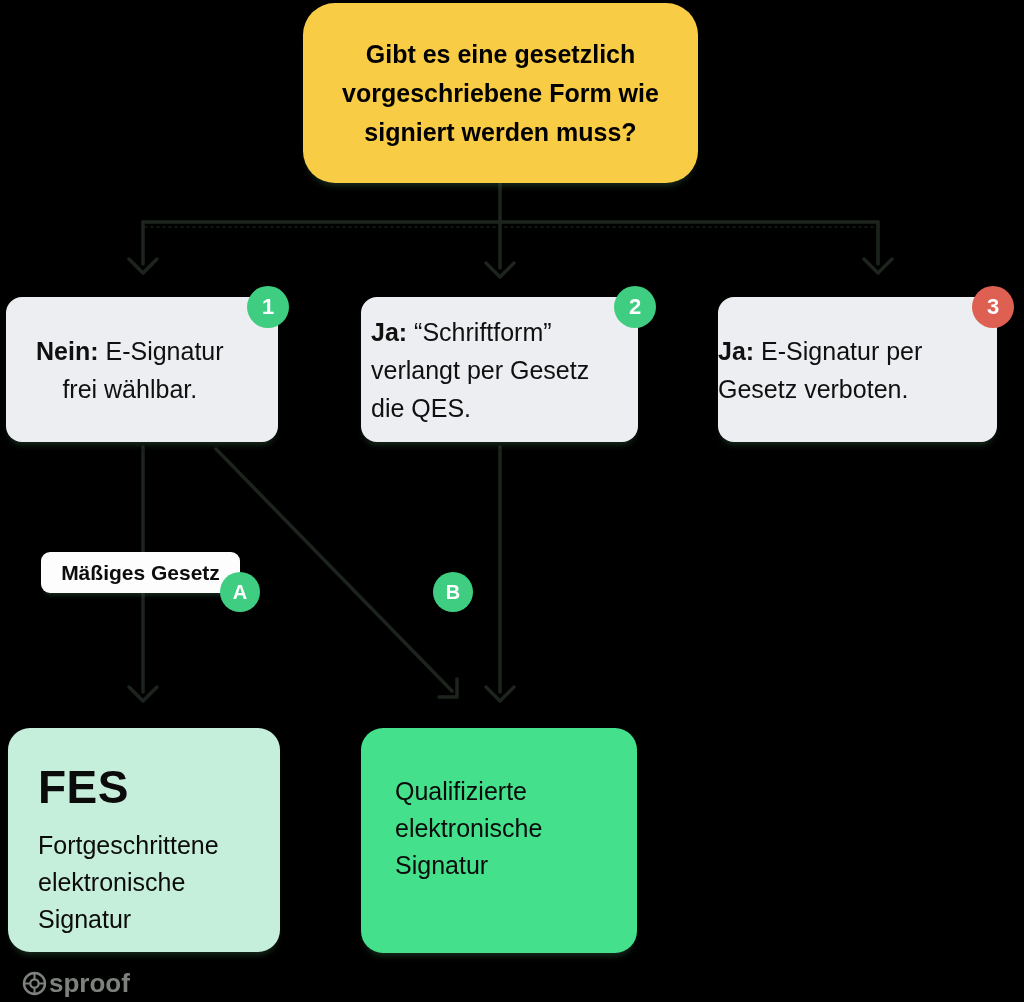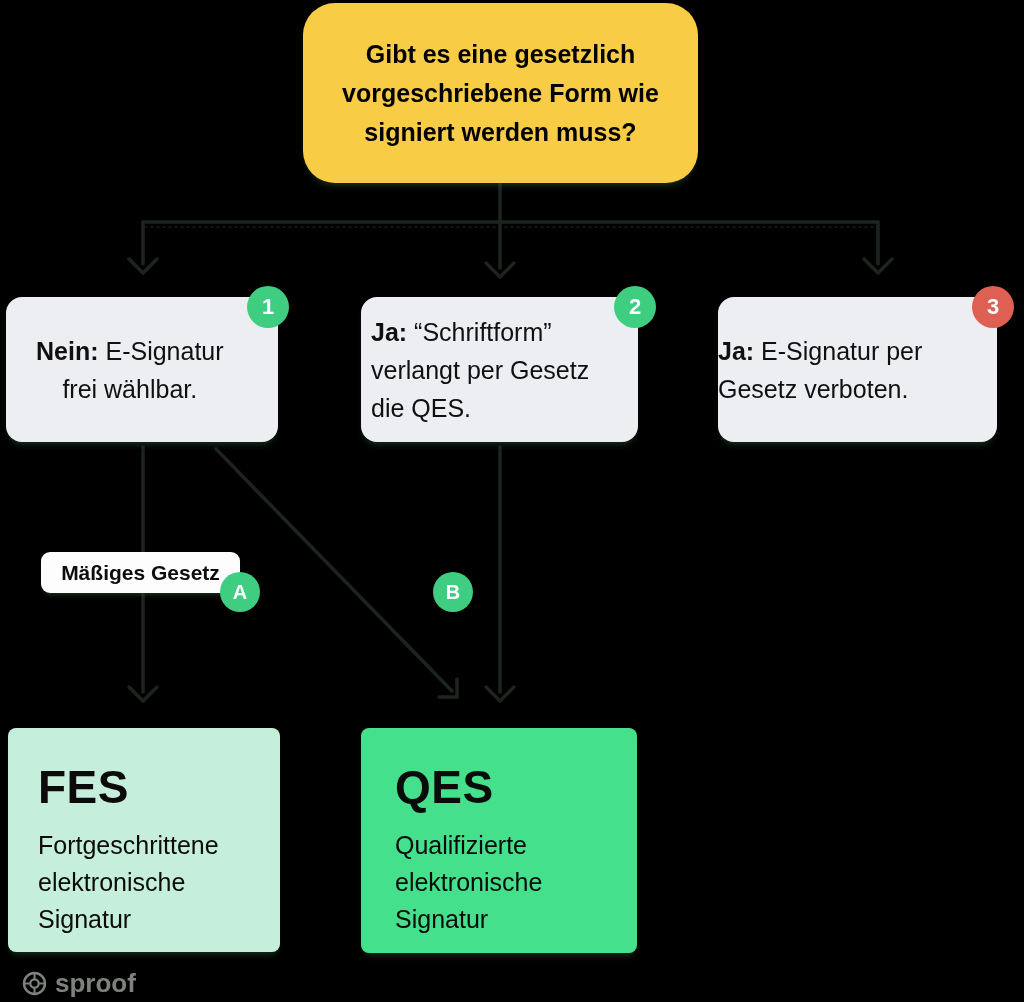--- a/index.html
+++ b/index.html
@@ -49,31 +49,31 @@
   .badge.small{width:40px;height:40px;font-size:20px;}
   .risk{
     position:absolute;z-index:2;height:41px;border-radius:9px;background:#FDFDFD;
     display:flex;align-items:center;justify-content:center;
     font-weight:700;font-size:21px;color:#0d0d0d;
     box-shadow:0 5px 5px -3px rgba(52,96,62,.5);
   }
   .risk-a{left:41px;top:552px;width:199px;}
   .risk-b{left:277px;top:552px;width:166px;}
   .outcome{
-    position:absolute;z-index:2;top:728px;border-radius:8px;
+    position:absolute;z-index:2;top:728px;border-radius:22px;
     color:#0b0b0b;box-shadow:0 6px 6px -3px rgba(52,96,62,.45);
     box-sizing:border-box;
   }
   .outcome .abbr{font-weight:700;font-size:46px;letter-spacing:.5px;}
   .outcome .desc{font-size:25px;line-height:37px;margin-top:13px;white-space:pre-line;}
   .outcome.fes{left:8px;width:272px;height:224px;background:#C6EFDB;padding:32px 0 0 30px;}
   .outcome.qes{left:361px;width:276px;height:225px;background:#45E08B;padding:32px 0 0 34px;}
   .brand{
     position:absolute;left:22px;top:968px;z-index:2;
-    display:flex;align-items:center;gap:8px;
+    display:flex;align-items:center;gap:2px;
     color:#7d827d;font-weight:600;font-size:26px;
   }
   .brand svg{display:block;}
 </style>
 </head>
 <body>
 
 <div class="stage">
 
   <svg class="arrows" width="1024" height="1002" viewBox="0 0 1024 1002">
@@ -130,21 +130,20 @@
 
   <div class="badge green small" style="left:433px;top:572px;">B</div>
 
   <div class="outcome fes">
     <div class="abbr">FES</div>
     <div class="desc">Fortgeschrittene
 elektronische
 Signatur</div>
   </div>
   <div class="outcome qes">
-    <div class="abbr">QES</div>
     <div class="desc">Qualifizierte
 elektronische
 Signatur</div>
   </div>
 
   <div class="brand">
     <svg width="25" height="25" viewBox="0 0 25 25">
       <circle cx="12.5" cy="12.5" r="10.5" stroke="#7d827d" stroke-width="2.4" fill="none"></circle>
       <circle cx="12.5" cy="12.5" r="4.2" stroke="#7d827d" stroke-width="2.2" fill="none"></circle>
       <line x1="12.5" y1="2.5" x2="12.5" y2="8.2" stroke="#7d827d" stroke-width="2"></line>

